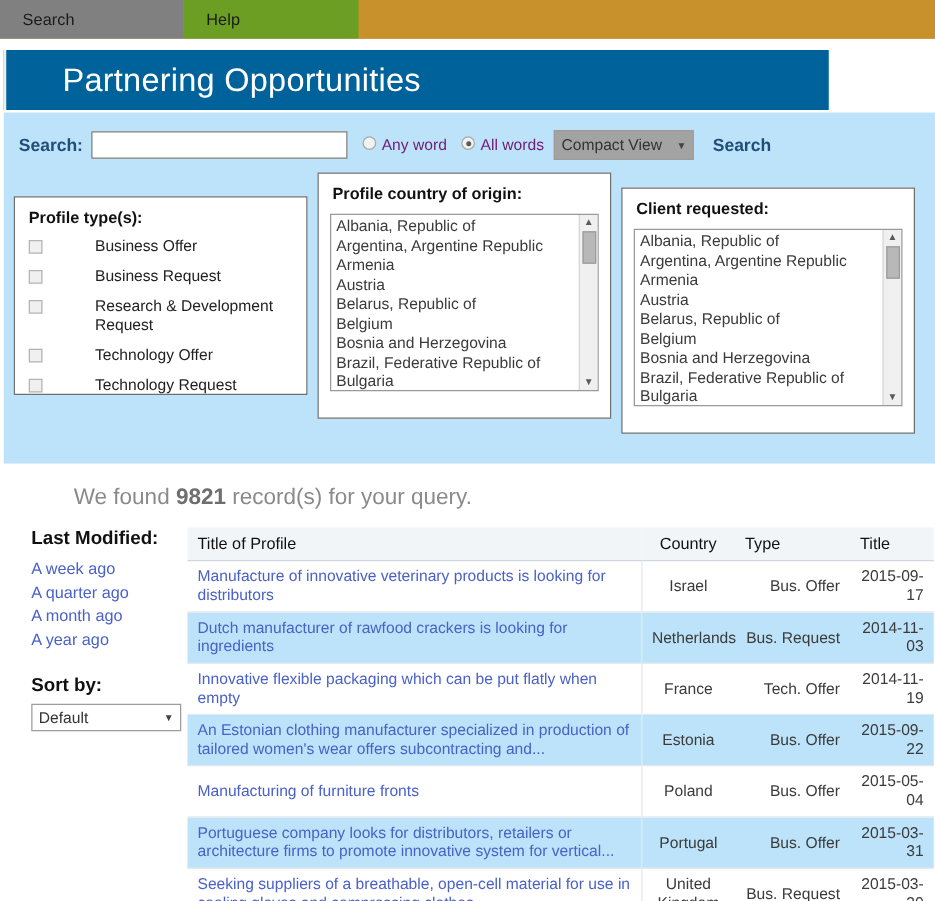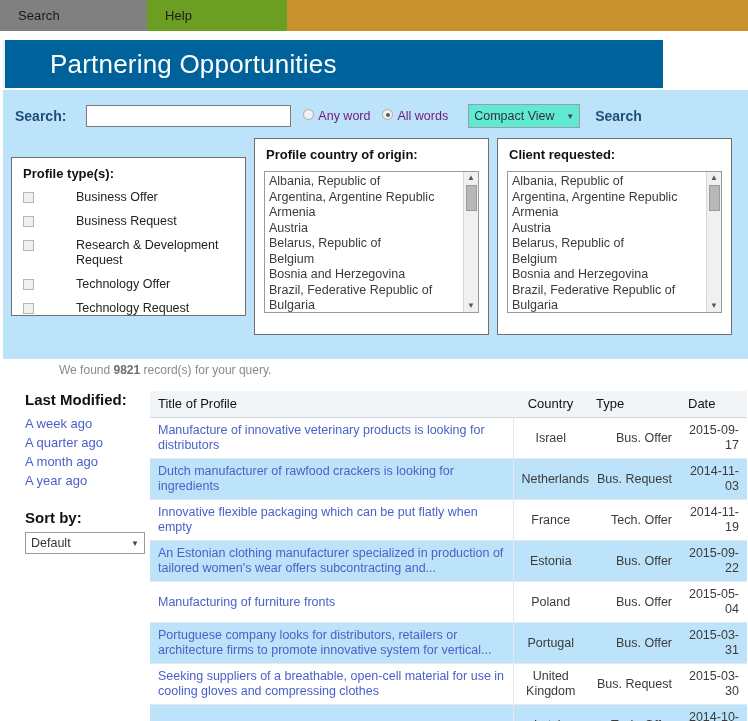--- a/index.html
+++ b/index.html
@@ -66,21 +66,21 @@
   
   #searchrow {
     display: flex;
     align-items: center;
     padding: 4px 0 10px 12px;
   }
   #searchlabel {
     font-size: 14px;
     font-weight: bold;
     color: #1f4e79;
-    margin-right: 20px;
+    margin-right: 7px;
   }
   #searchinput {
     width: 205px;
     height: 22px;
     border: 1px solid #7b7b7b;
     background: #fff;
     font-size: 12px;
     padding: 2px 4px;
     font-family: "Liberation Sans", sans-serif;
   }
@@ -102,25 +102,25 @@
   }
   .radio.checked::after {
     content: "";
     position: absolute;
     left: 2.5px; top: 2.5px;
     width: 4px; height: 4px;
     border-radius: 50%;
     background: #5a5a5a;
   }
   #viewselect {
-    margin-left: 20px;
+    margin-left: 8px;
     width: 112px;
     height: 24px;
     border: 1px solid #9c9c9c;
-    background: #5eead4;
+    background: #a3a3a3;
     font-size: 12.5px;
     color: #333;
     display: flex;
     align-items: center;
     padding: 0 5px;
     justify-content: space-between;
   }
   #viewselect .caret { font-size: 8px; color: #444; }
   #searchbtn {
     margin-left: 9px;
@@ -143,21 +143,21 @@
     padding: 0 8px;
     gap: 8px;
   }
   .fbox {
     background: #ffffff;
     border: 1px solid #6f6f6f;
     padding: 8px 9px 9px 9px;
   }
   .fbox.types  { width: 235px; height: 159px; margin-top: 19px; }
   .fbox.origin { width: 235px; height: 197px; }
-  .fbox.client { width: 235px; height: 197px; }
+  .fbox.client { width: 235px; height: 197px; margin-top: 12px; }
   .fbox h3 {
     margin: 0 0 9px 2px;
     font-size: 13px;
     font-weight: bold;
     color: #111;
   }
   .cbrow {
     display: flex;
     align-items: flex-start;
     margin: 0 0 9px 2px;
@@ -215,22 +215,22 @@
     position: absolute;
     top: 13px; left: 2px;
     width: 11px; height: 26px;
     background: #b8b8b8;
     border: 1px solid #9b9b9b;
   }
 
   
   #foundrow {
     text-align: left;
-    padding: 4px 0 0 59px;
-    font-size: 12px;
+    padding: 16px 0 0 59px;
+    font-size: 18px;
     color: #8a8a8a;
     background: #fff;
   }
   #foundrow b { color: #6e6e6e; }
 
   
   #results {
     display: flex;
     padding: 14px 0 0 0;
     background: #fff;
@@ -442,21 +442,21 @@
     </div>
   </div>
 
   <div id="tablewrap">
     <table>
       <thead>
         <tr>
           <th class="c-title">Title of Profile</th>
           <th class="c-country">Country</th>
           <th class="c-type">Type</th>
-          <th class="c-date">Date</th>
+          <th class="c-date">Title</th>
         </tr>
       </thead>
       <tbody>
         <tr class="even">
           <td class="title"><a href="#">Manufacture of innovative veterinary products is looking for distributors</a></td>
           <td class="country">Israel</td>
           <td class="type">Bus. Offer</td>
           <td class="date">2015-09-17</td>
         </tr>
         <tr class="odd">

